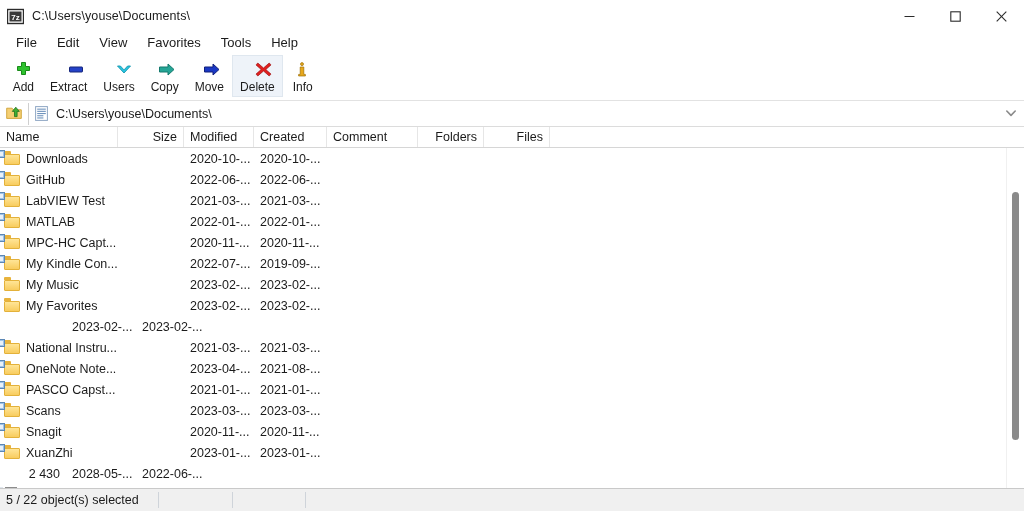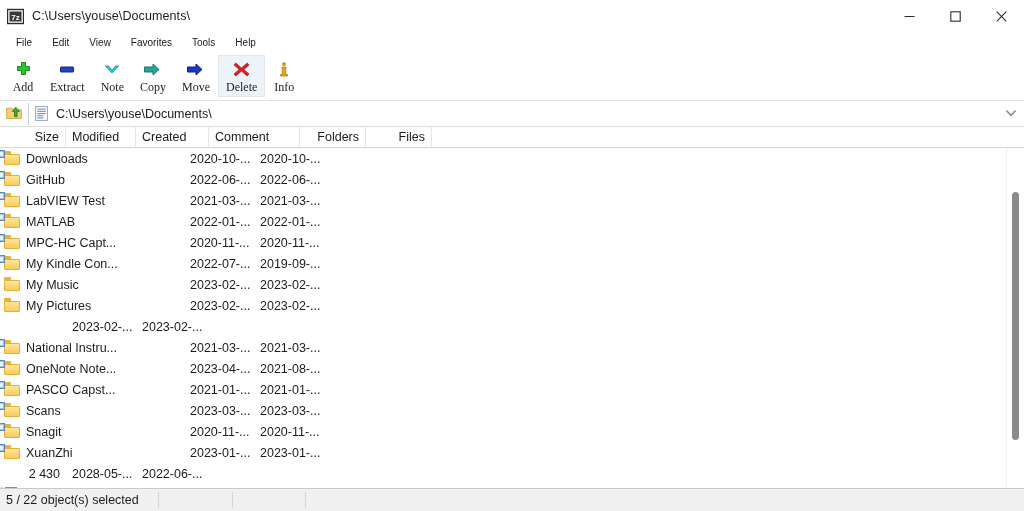--- a/index.html
+++ b/index.html
@@ -69,21 +69,21 @@
   
   .menubar {
     height: 22px;
     min-height: 22px;
     display: flex;
     align-items: center;
     padding-left: 6px;
     background: #ffffff;
   }
   .menu-item {
-    font-size: 10px;
+    font-size: 13px;
     color: #1b1b1b;
     padding: 2px 10px 3px 10px;
     white-space: nowrap;
     line-height: 15px;
   }
 
   
   .toolbar {
     height: 46px;
     min-height: 46px;
@@ -93,25 +93,24 @@
     background: #ffffff;
     border-bottom: 1px solid #e2e2e2;
   }
   .tb-btn {
     min-width: 34px;
     height: 42px;
     padding: 3px 7px 0 7px;
     margin-top: 1px;
     display: flex;
     flex-direction: column;
-    align-items: center;
+    align-items: flex-end;
     justify-content: flex-start;
     border: 1px solid transparent;
     box-sizing: border-box;
-    font-family: Liberation Serif, serif;
   }
   .tb-btn.hover {
     background: #eef3f9;
     border: 1px solid #dfe7ef;
   }
   .tb-ico {
     height: 20px;
     width: 22px;
     display: flex;
     align-items: center;
@@ -436,21 +435,21 @@
       </span>
       <span class="tb-label">Extract</span>
     </div>
 
     <div class="tb-btn">
       <span class="tb-ico">
         <svg width="18" height="17" viewBox="0 0 18 17">
           <path d="M2.5 5 L9 12 L15.5 5 L12.6 5 L9 8.9 L5.4 5 Z" fill="#2ac4e0" stroke="#1497b0" stroke-width="0.9" stroke-linejoin="round"></path>
         </svg>
       </span>
-      <span class="tb-label">Note</span>
+      <span class="tb-label">Users</span>
     </div>
 
     <div class="tb-btn">
       <span class="tb-ico">
         <svg width="20" height="17" viewBox="0 0 20 17">
           <path d="M1.5 6 h8.5 v-3 l6 5.5 l-6 5.5 v-3 h-8.5 z" fill="#25a596" stroke="#147a6e" stroke-width="1" stroke-linejoin="round"></path>
         </svg>
       </span>
       <span class="tb-label">Copy</span>
     </div>
@@ -509,20 +508,21 @@
     </div>
 
     <div class="addr-caret">
       <svg width="10" height="7" viewBox="0 0 10 7">
         <path d="M0.8 1 L5 5.4 L9.2 1" fill="none" stroke="#8b8b8b" stroke-width="1.6" stroke-linecap="round" stroke-linejoin="round"></path>
       </svg>
     </div>
   </div>
 
   <div class="colheaders">
+    <div class="colh" style="width:118px">Name</div>
     <div class="colh right" style="width:66px">Size</div>
     <div class="colh" style="width:70px">Modified</div>
     <div class="colh" style="width:73px">Created</div>
     <div class="colh" style="width:91px">Comment</div>
     <div class="colh right" style="width:66px">Folders</div>
     <div class="colh right" style="width:66px">Files</div>
     <div class="colh" style="flex:1 1 auto; border-right:none;"></div>
   </div>
 
   <div class="listwrap">
@@ -614,21 +614,21 @@
           <div class="cell" style="width:70px">2023-02-...</div>
           <div class="cell" style="width:73px">2023-02-...</div>
           <div class="cell" style="width:91px"></div>
           <div class="cell right" style="width:66px"></div>
           <div class="cell right" style="width:66px"></div>
           <div class="cell" style="flex:1 1 auto"></div>
         </div>
         <div class="row">
           <div class="cell name" style="width:118px">
             <span class="ficon"><span class="folder"><span class="tab"></span><span class="body"></span></span></span>
-            <span>My Pictures</span>
+            <span>My Favorites</span>
           </div>
           <div class="cell right" style="width:66px"></div>
           <div class="cell" style="width:70px">2023-02-...</div>
           <div class="cell" style="width:73px">2023-02-...</div>
           <div class="cell" style="width:91px"></div>
           <div class="cell right" style="width:66px"></div>
           <div class="cell right" style="width:66px"></div>
           <div class="cell" style="flex:1 1 auto"></div>
         </div>
         <div class="row">

